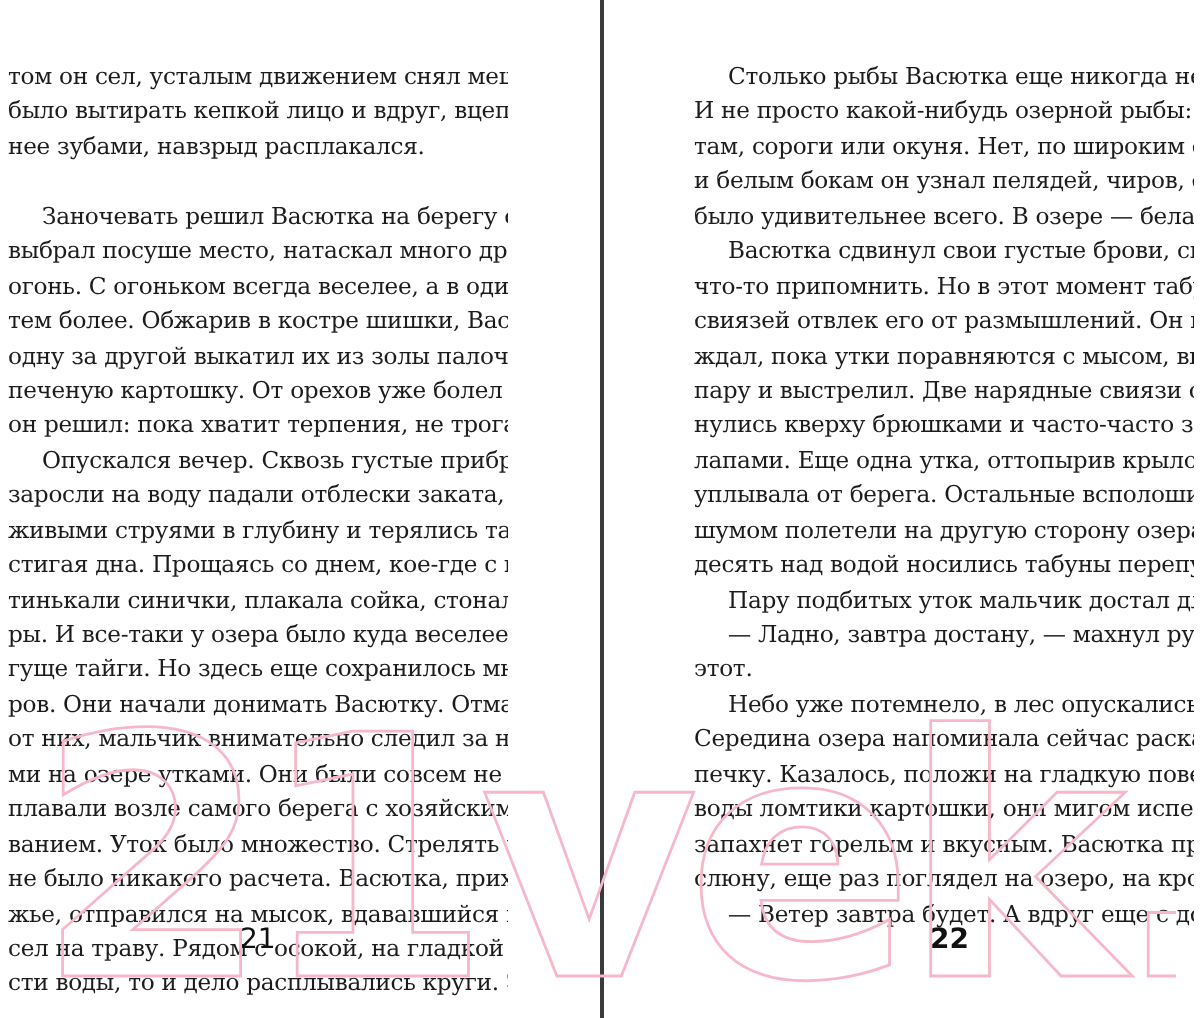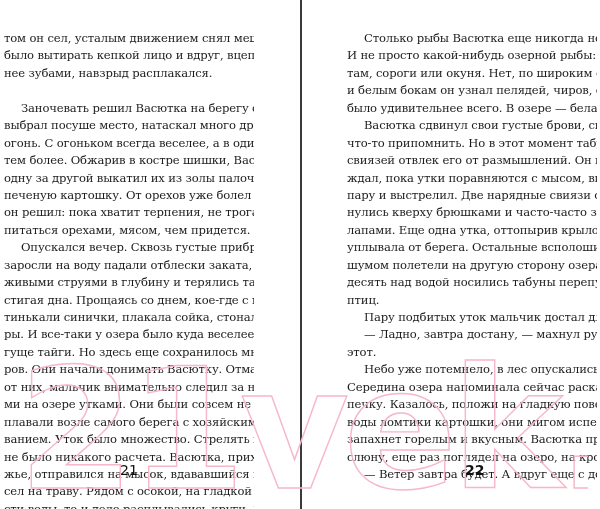--- a/index.html
+++ b/index.html
@@ -111,21 +111,20 @@
       <span class="line">было вытирать кепкой лицо и вдруг, вцепившись в</span>
       <span class="line last">нее зубами, навзрыд расплакался.</span>
       <span class="line blank"></span>
       <span class="line indent">Заночевать решил Васютка на берегу озера. Он</span>
       <span class="line">выбрал посуше место, натаскал много дров, развел</span>
       <span class="line">огонь. С огоньком всегда веселее, а в одиночестве —</span>
       <span class="line">тем более. Обжарив в костре шишки, Васютка</span>
       <span class="line">одну за другой выкатил их из золы палочкой, как</span>
       <span class="line">печеную картошку. От орехов уже болел язык, но</span>
       <span class="line">он решил: пока хватит терпения, не трогать хлеб, а</span>
-      <span class="line last">питаться орехами, мясом, чем придется.</span>
       <span class="line indent">Опускался вечер. Сквозь густые прибрежные</span>
       <span class="line">заросли на воду падали отблески заката, тянулись</span>
       <span class="line">живыми струями в глубину и терялись там, не до-</span>
       <span class="line">стигая дна. Прощаясь со днем, кое-где с грустью</span>
       <span class="line">тинькали синички, плакала сойка, стонали гага-</span>
       <span class="line">ры. И все-таки у озера было куда веселее, чем в</span>
       <span class="line">гуще тайги. Но здесь еще сохранилось много кома-</span>
       <span class="line">ров. Они начали донимать Васютку. Отмахиваясь</span>
       <span class="line">от них, мальчик внимательно следил за ныряющи-</span>
       <span class="line">ми на озере утками. Они были совсем не пуганы и</span>
@@ -151,21 +150,20 @@
       <span class="line indent">Васютка сдвинул свои густые брови, силясь</span>
       <span class="line">что-то припомнить. Но в этот момент табун уток-</span>
       <span class="line">свиязей отвлек его от размышлений. Он подо-</span>
       <span class="line">ждал, пока утки поравняются с мысом, выделил</span>
       <span class="line">пару и выстрелил. Две нарядные свиязи опроки-</span>
       <span class="line">нулись кверху брюшками и часто-часто задвигали</span>
       <span class="line">лапами. Еще одна утка, оттопырив крыло, боком</span>
       <span class="line">уплывала от берега. Остальные всполошились и с</span>
       <span class="line">шумом полетели на другую сторону озера. Минут</span>
       <span class="line">десять над водой носились табуны перепуганных</span>
-      <span class="line last">птиц.</span>
       <span class="line indent">Пару подбитых уток мальчик достал длинной</span>
       <span class="line indent">— Ладно, завтра достану, — махнул рукой Ва-</span>
       <span class="line last">этот.</span>
       <span class="line indent">Небо уже потемнело, в лес опускались сумерки.</span>
       <span class="line">Середина озера напоминала сейчас раскаленную</span>
       <span class="line">печку. Казалось, положи на гладкую поверхность</span>
       <span class="line">воды ломтики картошки, они мигом испекутся,</span>
       <span class="line">запахнет горелым и вкусным. Васютка проглотил</span>
       <span class="line">слюну, еще раз поглядел на озеро, на кровянистое</span>
       <span class="line indent last">— Ветер завтра будет. А вдруг еще с дождем?</span>

